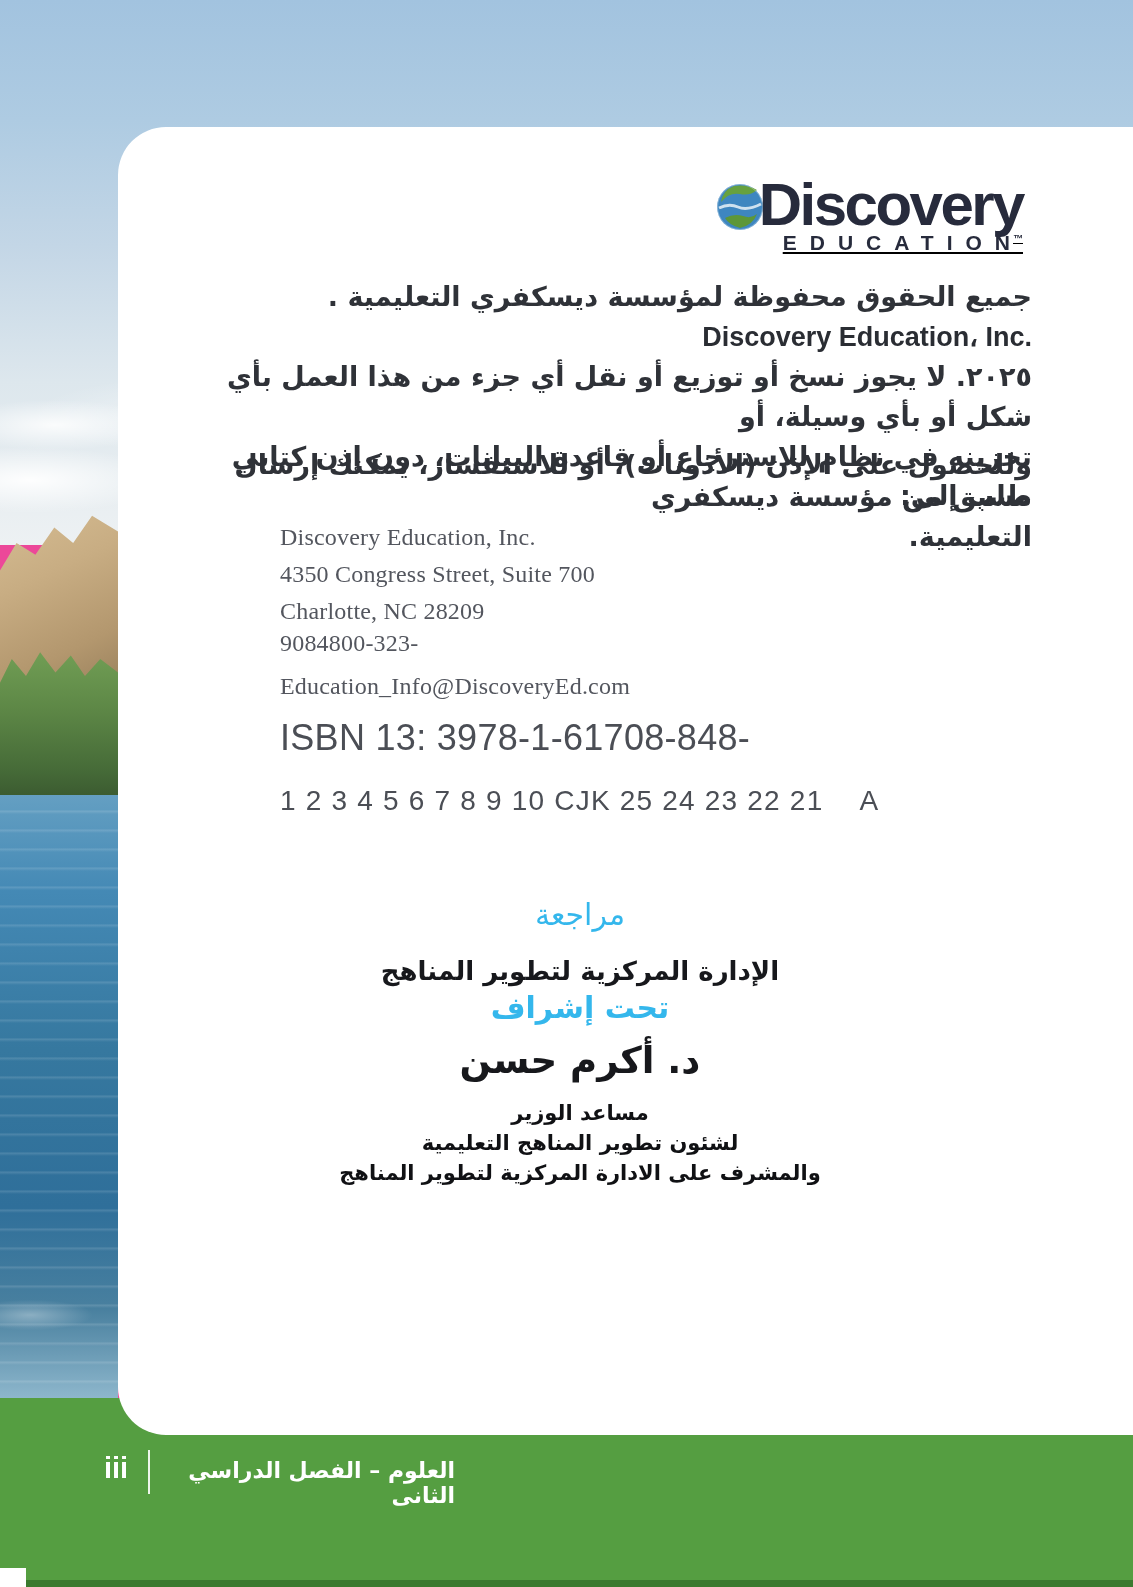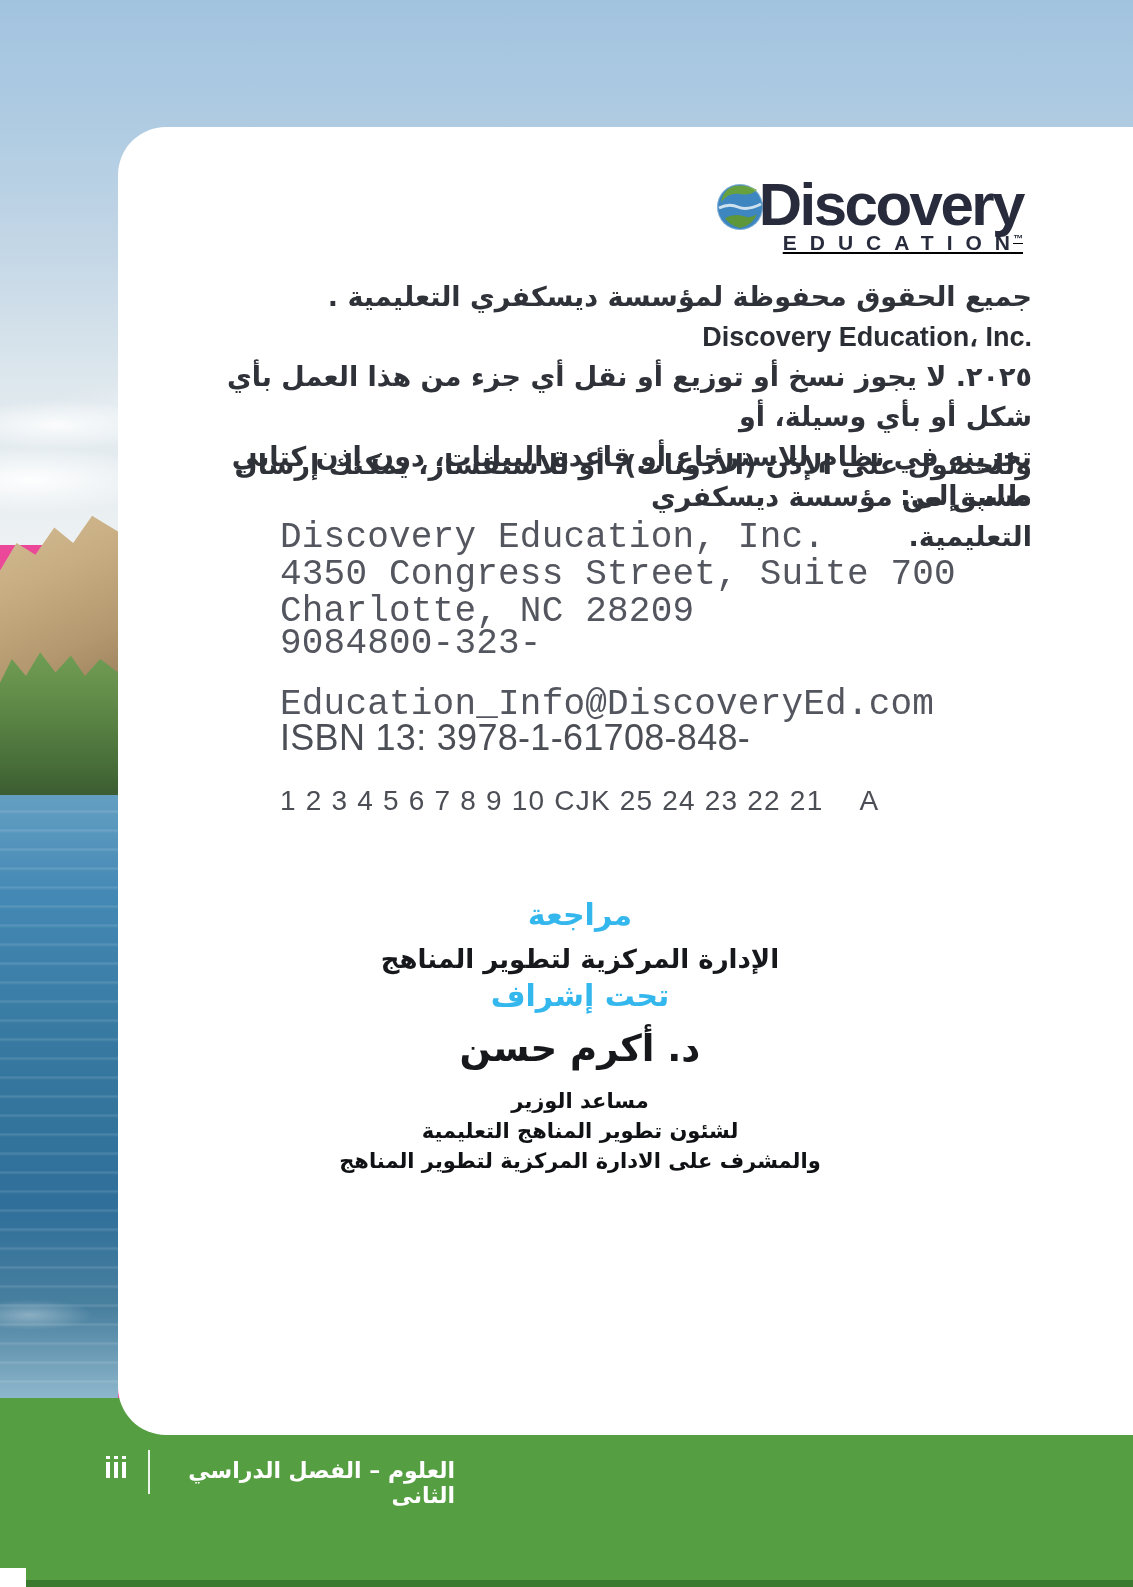--- a/index.html
+++ b/index.html
@@ -71,43 +71,43 @@
   }
   .permission{
     position:absolute;top:322px;right:101px;width:830px;
     direction:rtl;text-align:right;
     font-family:"DejaVu Sans",sans-serif;
     font-size:27px;font-weight:700;color:#2f3238;
   }
   
   .address{
     position:absolute;left:162px;top:392px;
-    font-size:36px;color:#53565e;line-height:37px;letter-spacing:.2px;
-    font-family:Liberation Mono, monospace;
+    font-size:24px;color:#53565e;line-height:37px;letter-spacing:.2px;
+    font-family:Liberation Serif, serif;
   }
   .addr-phone{margin-top:-5px;}
-  .addr-email{margin-top:24px;}
+  .addr-email{margin-top:6px;}
   .isbn{
     position:absolute;left:162px;top:590px;
     font-size:36px;color:#4b4e55;letter-spacing:.3px;
     font-family:"Liberation Sans",sans-serif;
   }
   .printing{
     position:absolute;left:162px;top:658px;
     font-size:28px;color:#4b4e55;letter-spacing:1.2px;
     font-family:"Liberation Sans",sans-serif;
   }
   .printing-letter{margin-left:36px;}
   
   .credits{
     position:absolute;left:112px;top:770px;width:700px;
     direction:rtl;text-align:center;
     font-family:"DejaVu Sans",sans-serif;color:#17181c;
   }
-  .credits-review{color:#34b7ec;font-size:30px;font-weight:700;margin-bottom:12px;}
+  .credits-review{color:#34b7ec;font-size:30px;font-weight:400;margin-bottom:24px;}
   .credits-org{font-size:26px;font-weight:700;margin-bottom:4px;}
   .credits-suplabel{color:#34b7ec;font-size:30px;font-weight:700;margin-bottom:14px;}
   .credits-name{font-size:37px;font-weight:700;margin-bottom:16px;}
   .credits-title{font-size:21px;font-weight:700;line-height:30px;color:#101114;}
   
   .footer-band{
     position:absolute;left:0;top:1398px;width:100%;height:189px;
     background:#559e41;z-index:1;
   }
   .footer-darkline{

